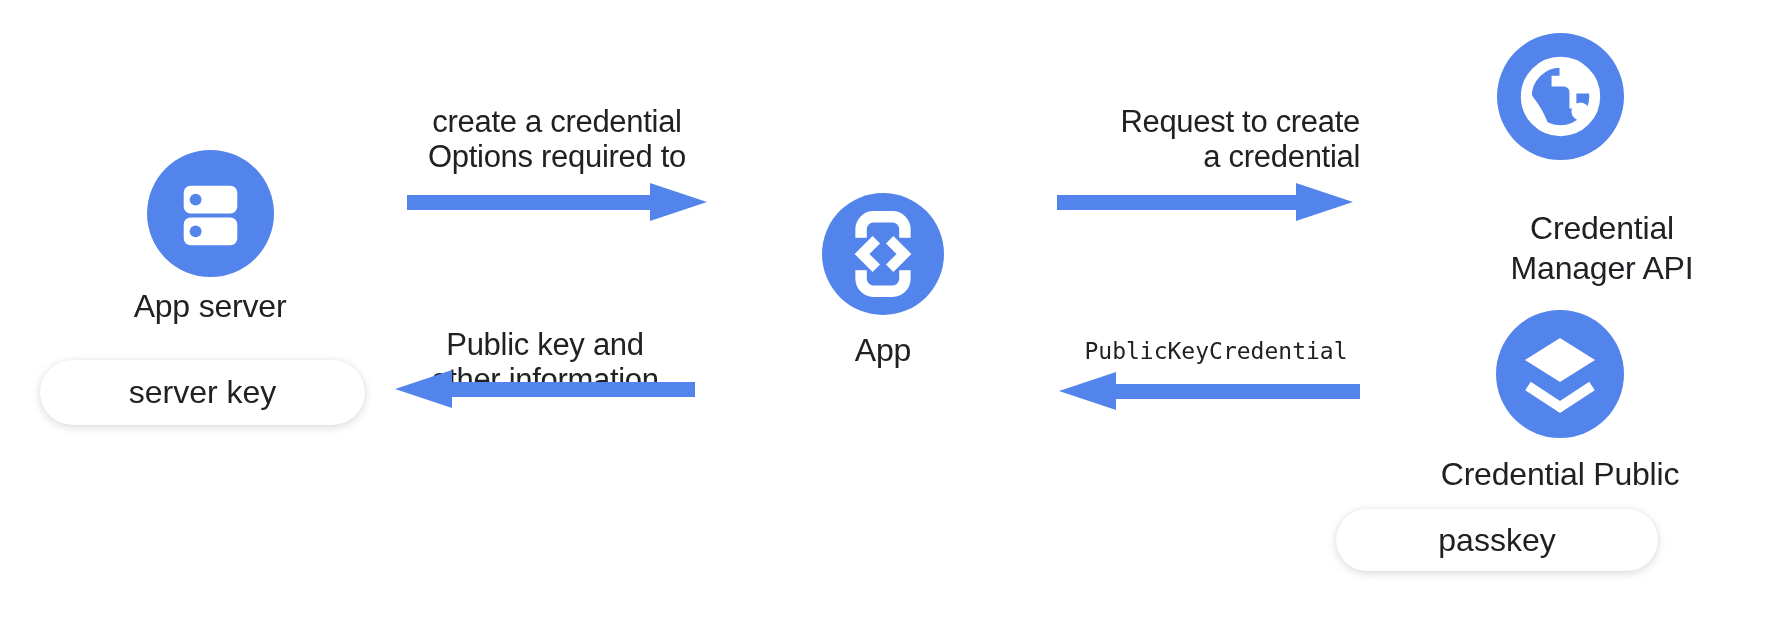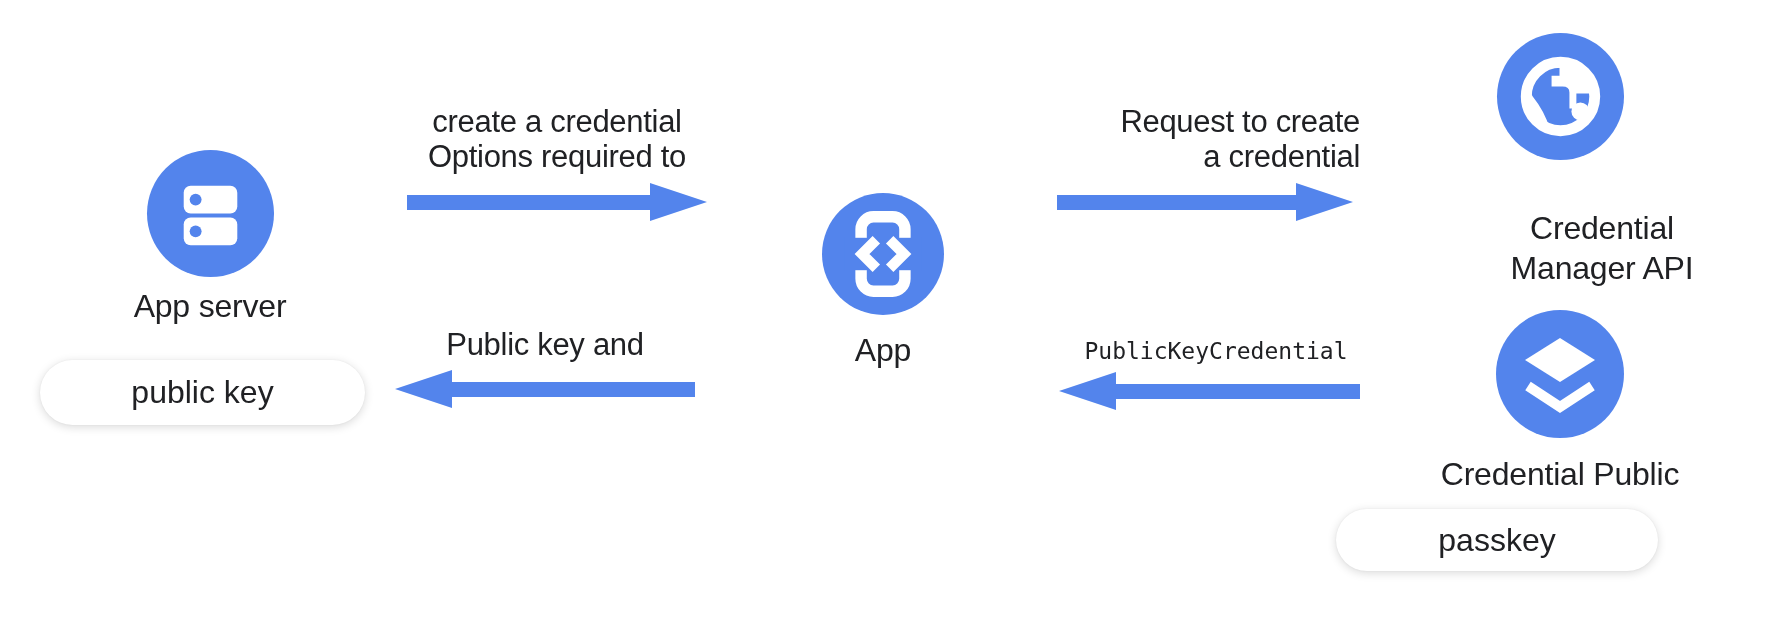--- a/index.html
+++ b/index.html
@@ -65,21 +65,21 @@
     <div class="circle" style="left:147px;top:150px;width:127px;height:127px;">
       <svg viewBox="0 0 128 128" aria-hidden="true">
         <rect x="37" y="36" width="54" height="28" rx="7" fill="#fff"></rect>
         <rect x="37" y="68" width="54" height="28" rx="7" fill="#fff"></rect>
         <circle cx="49" cy="50" r="6" class="accent-fill"></circle>
         <circle cx="49" cy="82" r="6" class="accent-fill"></circle>
       </svg>
     </div>
     <div class="node-label" style="left:85px;top:288px;width:250px;">App server</div>
     <div class="pill" style="left:40px;top:360px;width:325px;height:65px;">
-      <span>public key</span>
+      <span>server key</span>
     </div>
   </div>
 
   <div>
     <div class="circle" style="left:822px;top:193px;width:122px;height:122px;">
       <svg viewBox="0 0 128 128" aria-hidden="true">
         <rect x="41" y="25" width="46" height="78" rx="13" fill="none" stroke="#fff" stroke-width="12"></rect>
         <rect x="24" y="47" width="26" height="34" class="accent-fill"></rect>
         <rect x="78" y="47" width="26" height="34" class="accent-fill"></rect>
         <path d="M57 49 L42 64 L57 79" fill="none" stroke="#fff" stroke-width="11"></path>
@@ -135,20 +135,21 @@
     </div>
     <div class="arrow dir-right" style="left:1057px;top:183px;width:296px;">
       <div class="shaft"></div>
       <div class="head"></div>
     </div>
   </div>
 
   <div>
     <div class="caption" style="left:385px;top:287px;width:320px;margin-top:40px;">
       <div>Public key and</div>
+      <div>other information</div>
     </div>
     <div class="arrow dir-left" style="left:395px;top:370px;width:300px;">
       <div class="head"></div>
       <div class="shaft"></div>
     </div>
   </div>
 
   <div>
     <div class="caption mono" style="left:1016px;top:334px;width:400px;">PublicKeyCredential</div>
     <div class="arrow dir-left" style="left:1059px;top:372px;width:301px;">

